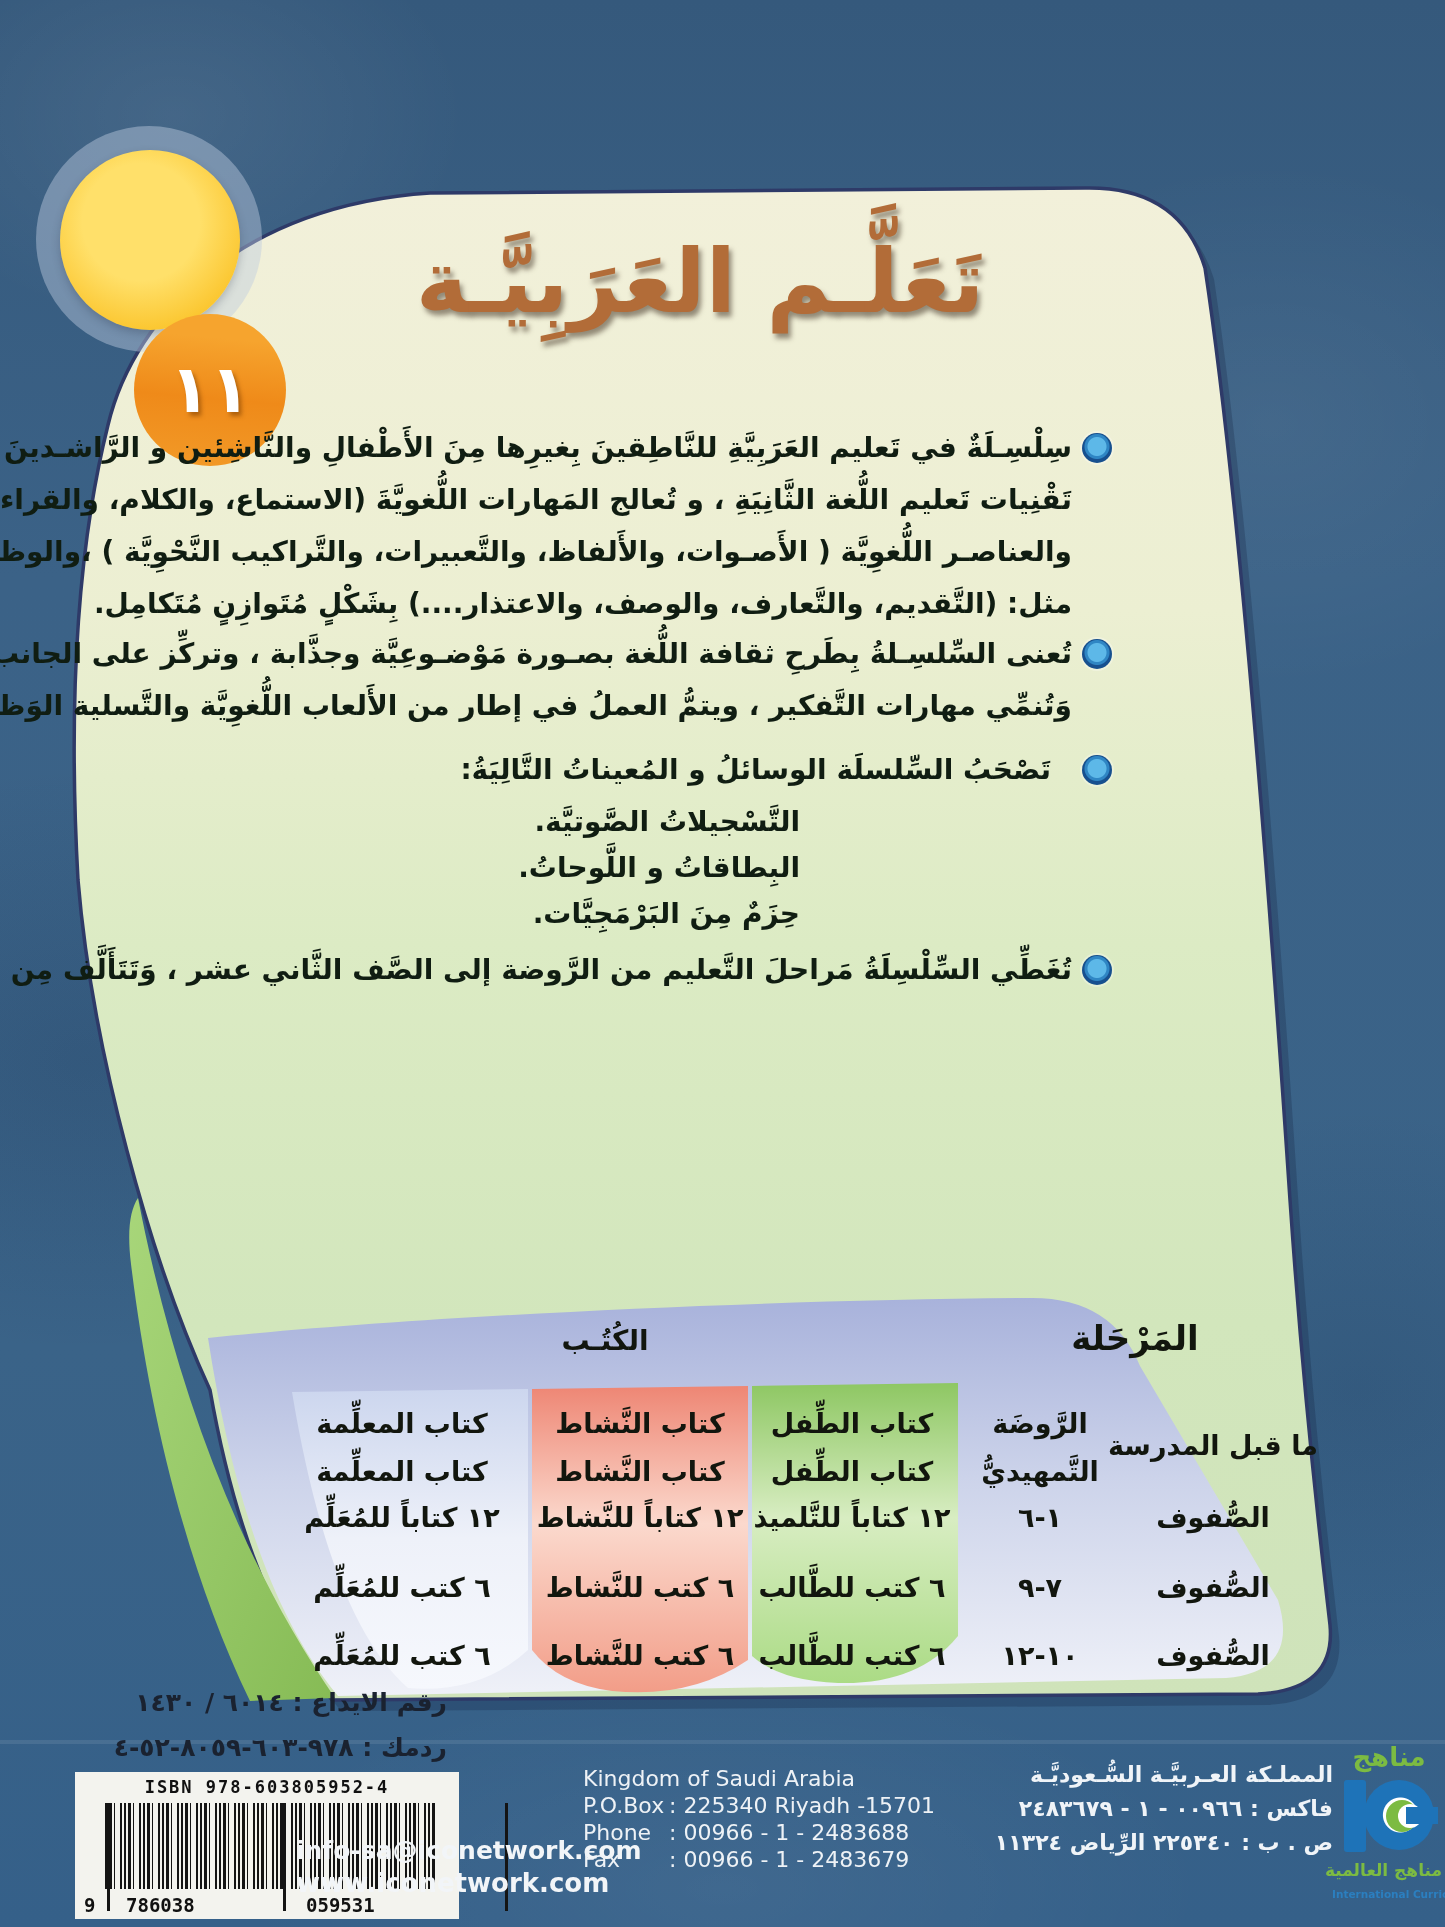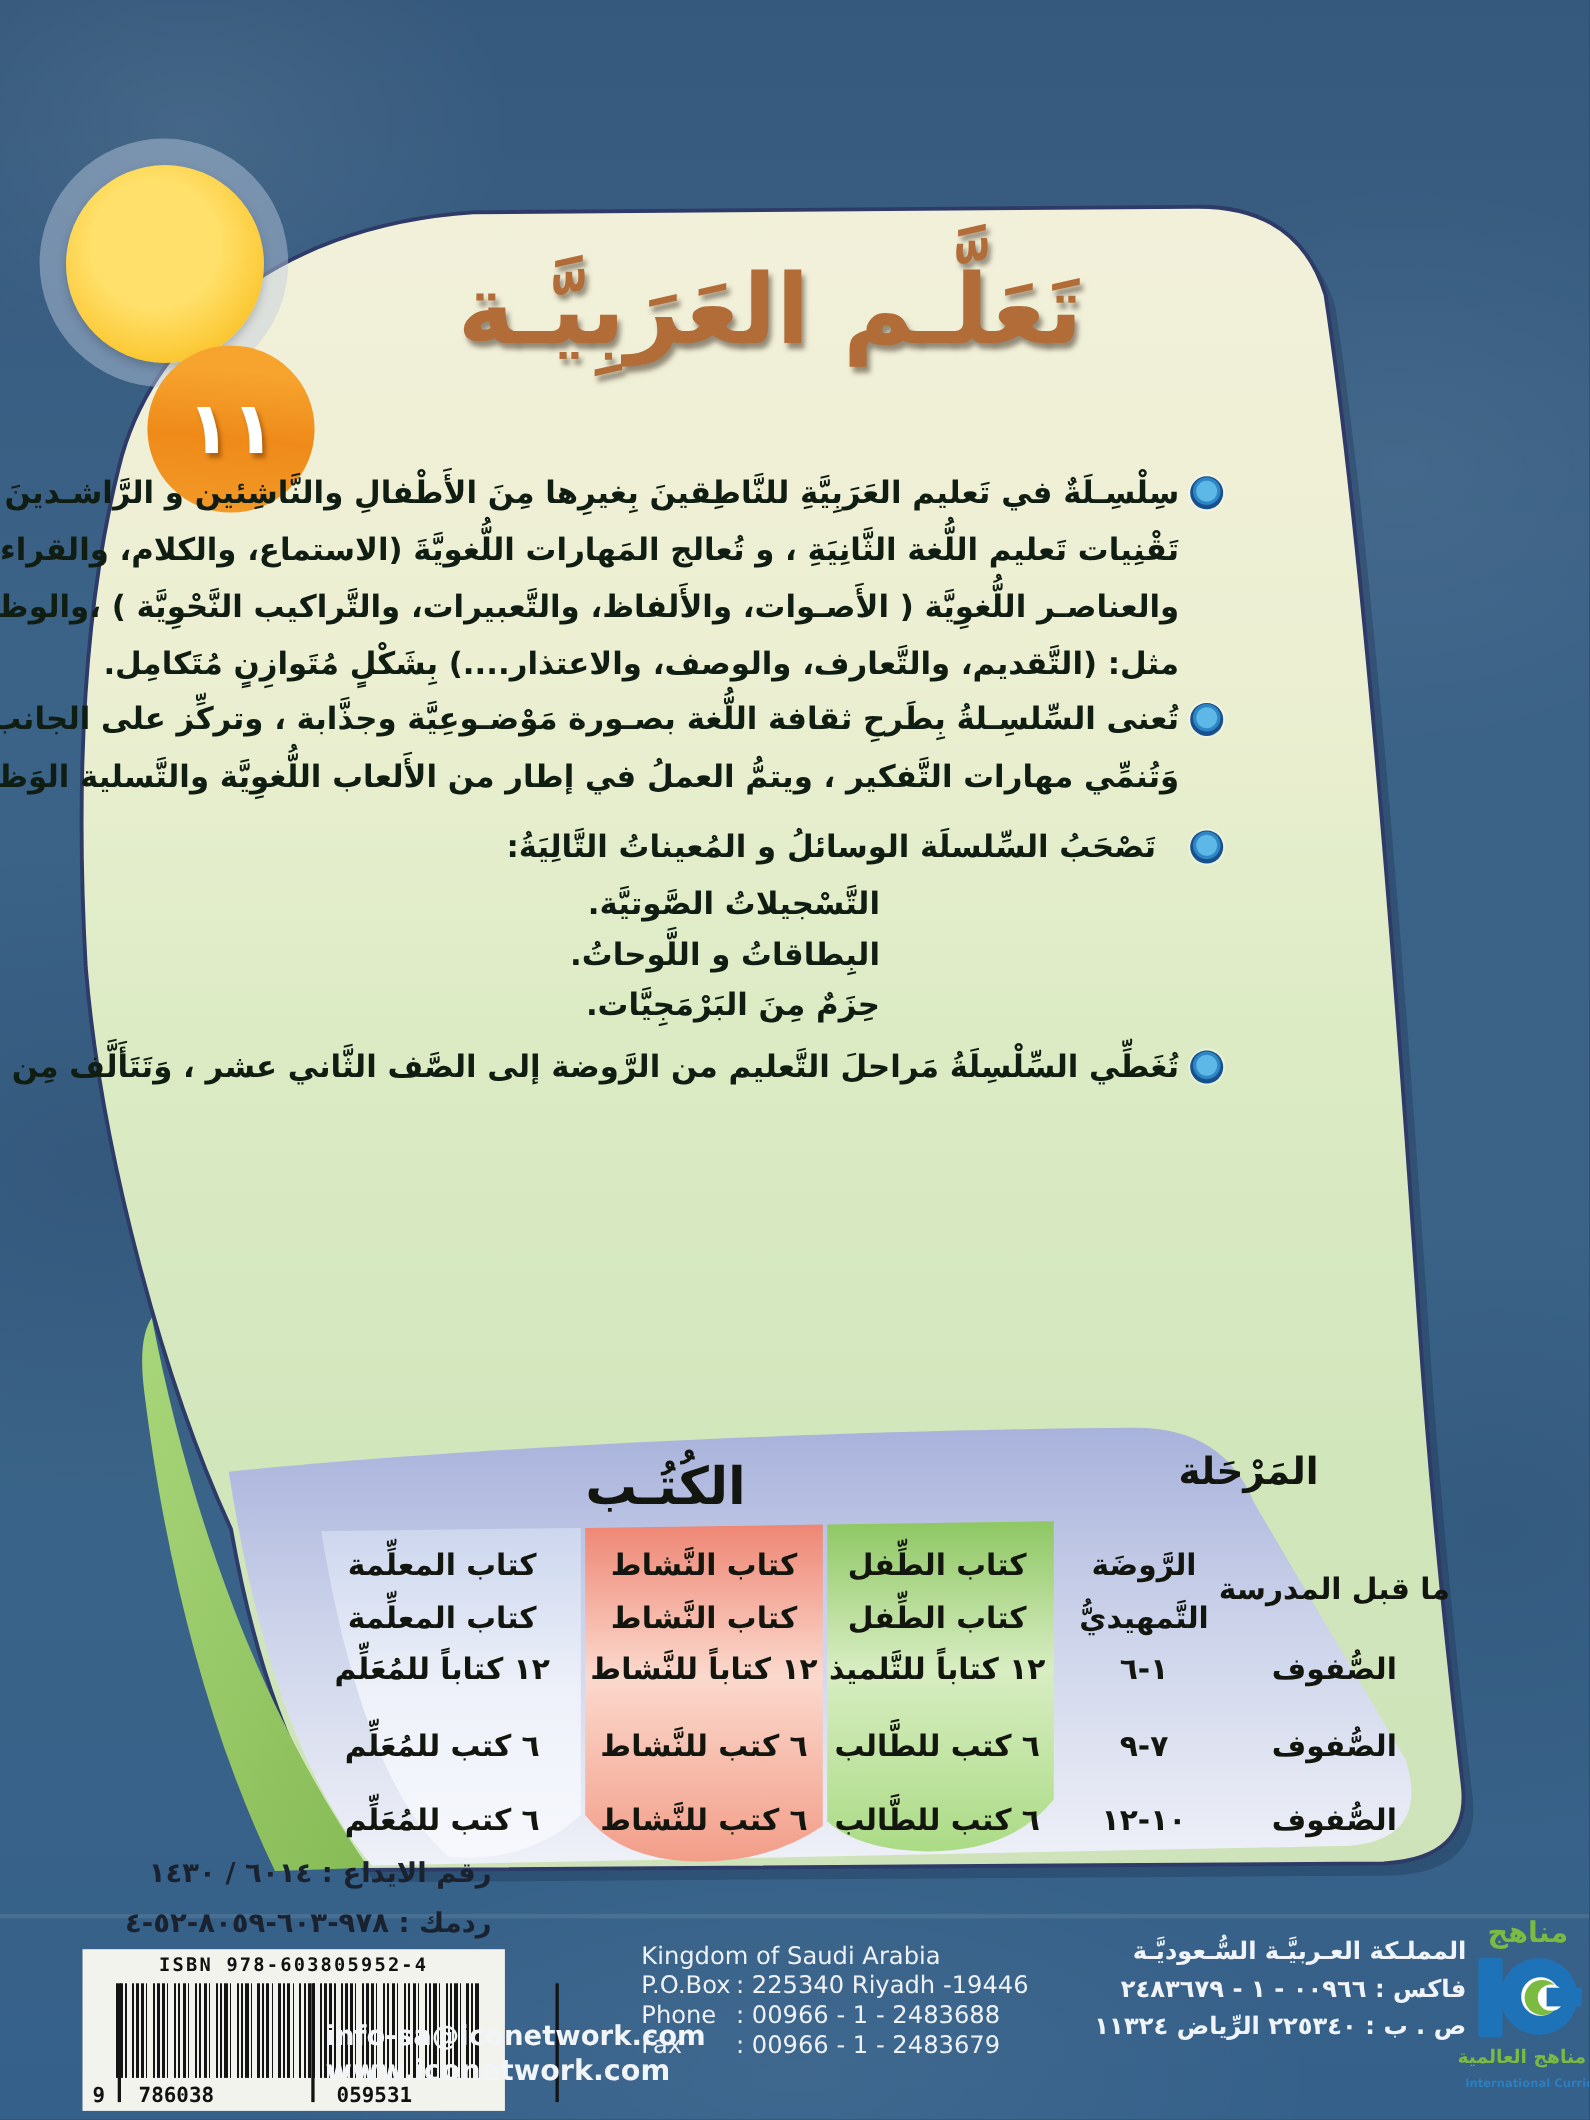--- a/index.html
+++ b/index.html
@@ -40,21 +40,21 @@
   .p3i .line{line-height:46px;}
   .p4{top:944px;right:373px;}
   .bullet{position:absolute;width:30px;height:30px;border-radius:50%;
           background:radial-gradient(circle at 50% 45%, #5db8e8 0 9px, #2f86c4 10px 12px, #17508f 13px);
           box-shadow:0 0 0 2px rgba(255,255,255,.30);}
   .b1{left:1082px;top:433px;} .b2{left:1082px;top:639px;}
   .b3{left:1082px;top:755px;} .b4{left:1082px;top:955px;}
   
   .cell{position:absolute;direction:rtl;text-align:center;white-space:nowrap;
         color:#12160e;font-weight:bold;font-size:27px;}
-  .hdr{font-size:47px;}
+  .hdr{font-size:28px;}
   .c-books{left:495px;width:220px;top:1324px;}
   .c-stage{left:1030px;width:210px;top:1318px;font-size:34px;}
   .col-t{left:292px;width:220px;} .col-a{left:528px;width:224px;} .col-c{left:740px;width:224px;}
   .r1a{top:1408px;} .r1b{top:1456px;} .r2{top:1502px;} .r3{top:1572px;} .r4{top:1640px;}
   .st-d{left:945px;width:190px;} .st-n{left:1098px;width:230px;}
   .st-n.pre{top:1430px;} .rg{left:955px;width:170px;}
   
   .deposit{position:absolute;right:998px;direction:rtl;white-space:nowrap;
            color:#1a2230;font-weight:bold;font-size:25px;}
   .dep1{top:1688px;} .dep2{top:1733px;}
@@ -240,21 +240,21 @@
     <span class="bc-digit d3">059531</span>
   </div>
 
   <div class="contact-web em">info-sa@iconetwork.com</div>
   <div class="contact-web ws">www.iconetwork.com</div>
 
   <div class="en-block">
     <div class="row">Kingdom of Saudi Arabia</div>
     <div class="row">
       <span class="lbl">P.O.Box</span>
-      <span>: 225340 Riyadh -19446</span>
+      <span>: 225340 Riyadh -15701</span>
     </div>
     <div class="row">
       <span class="lbl">Phone</span>
       <span>: 00966 - 1 - 2483688</span>
     </div>
     <div class="row">
       <span class="lbl">Fax</span>
       <span>: 00966 - 1 - 2483679</span>
     </div>
   </div>

